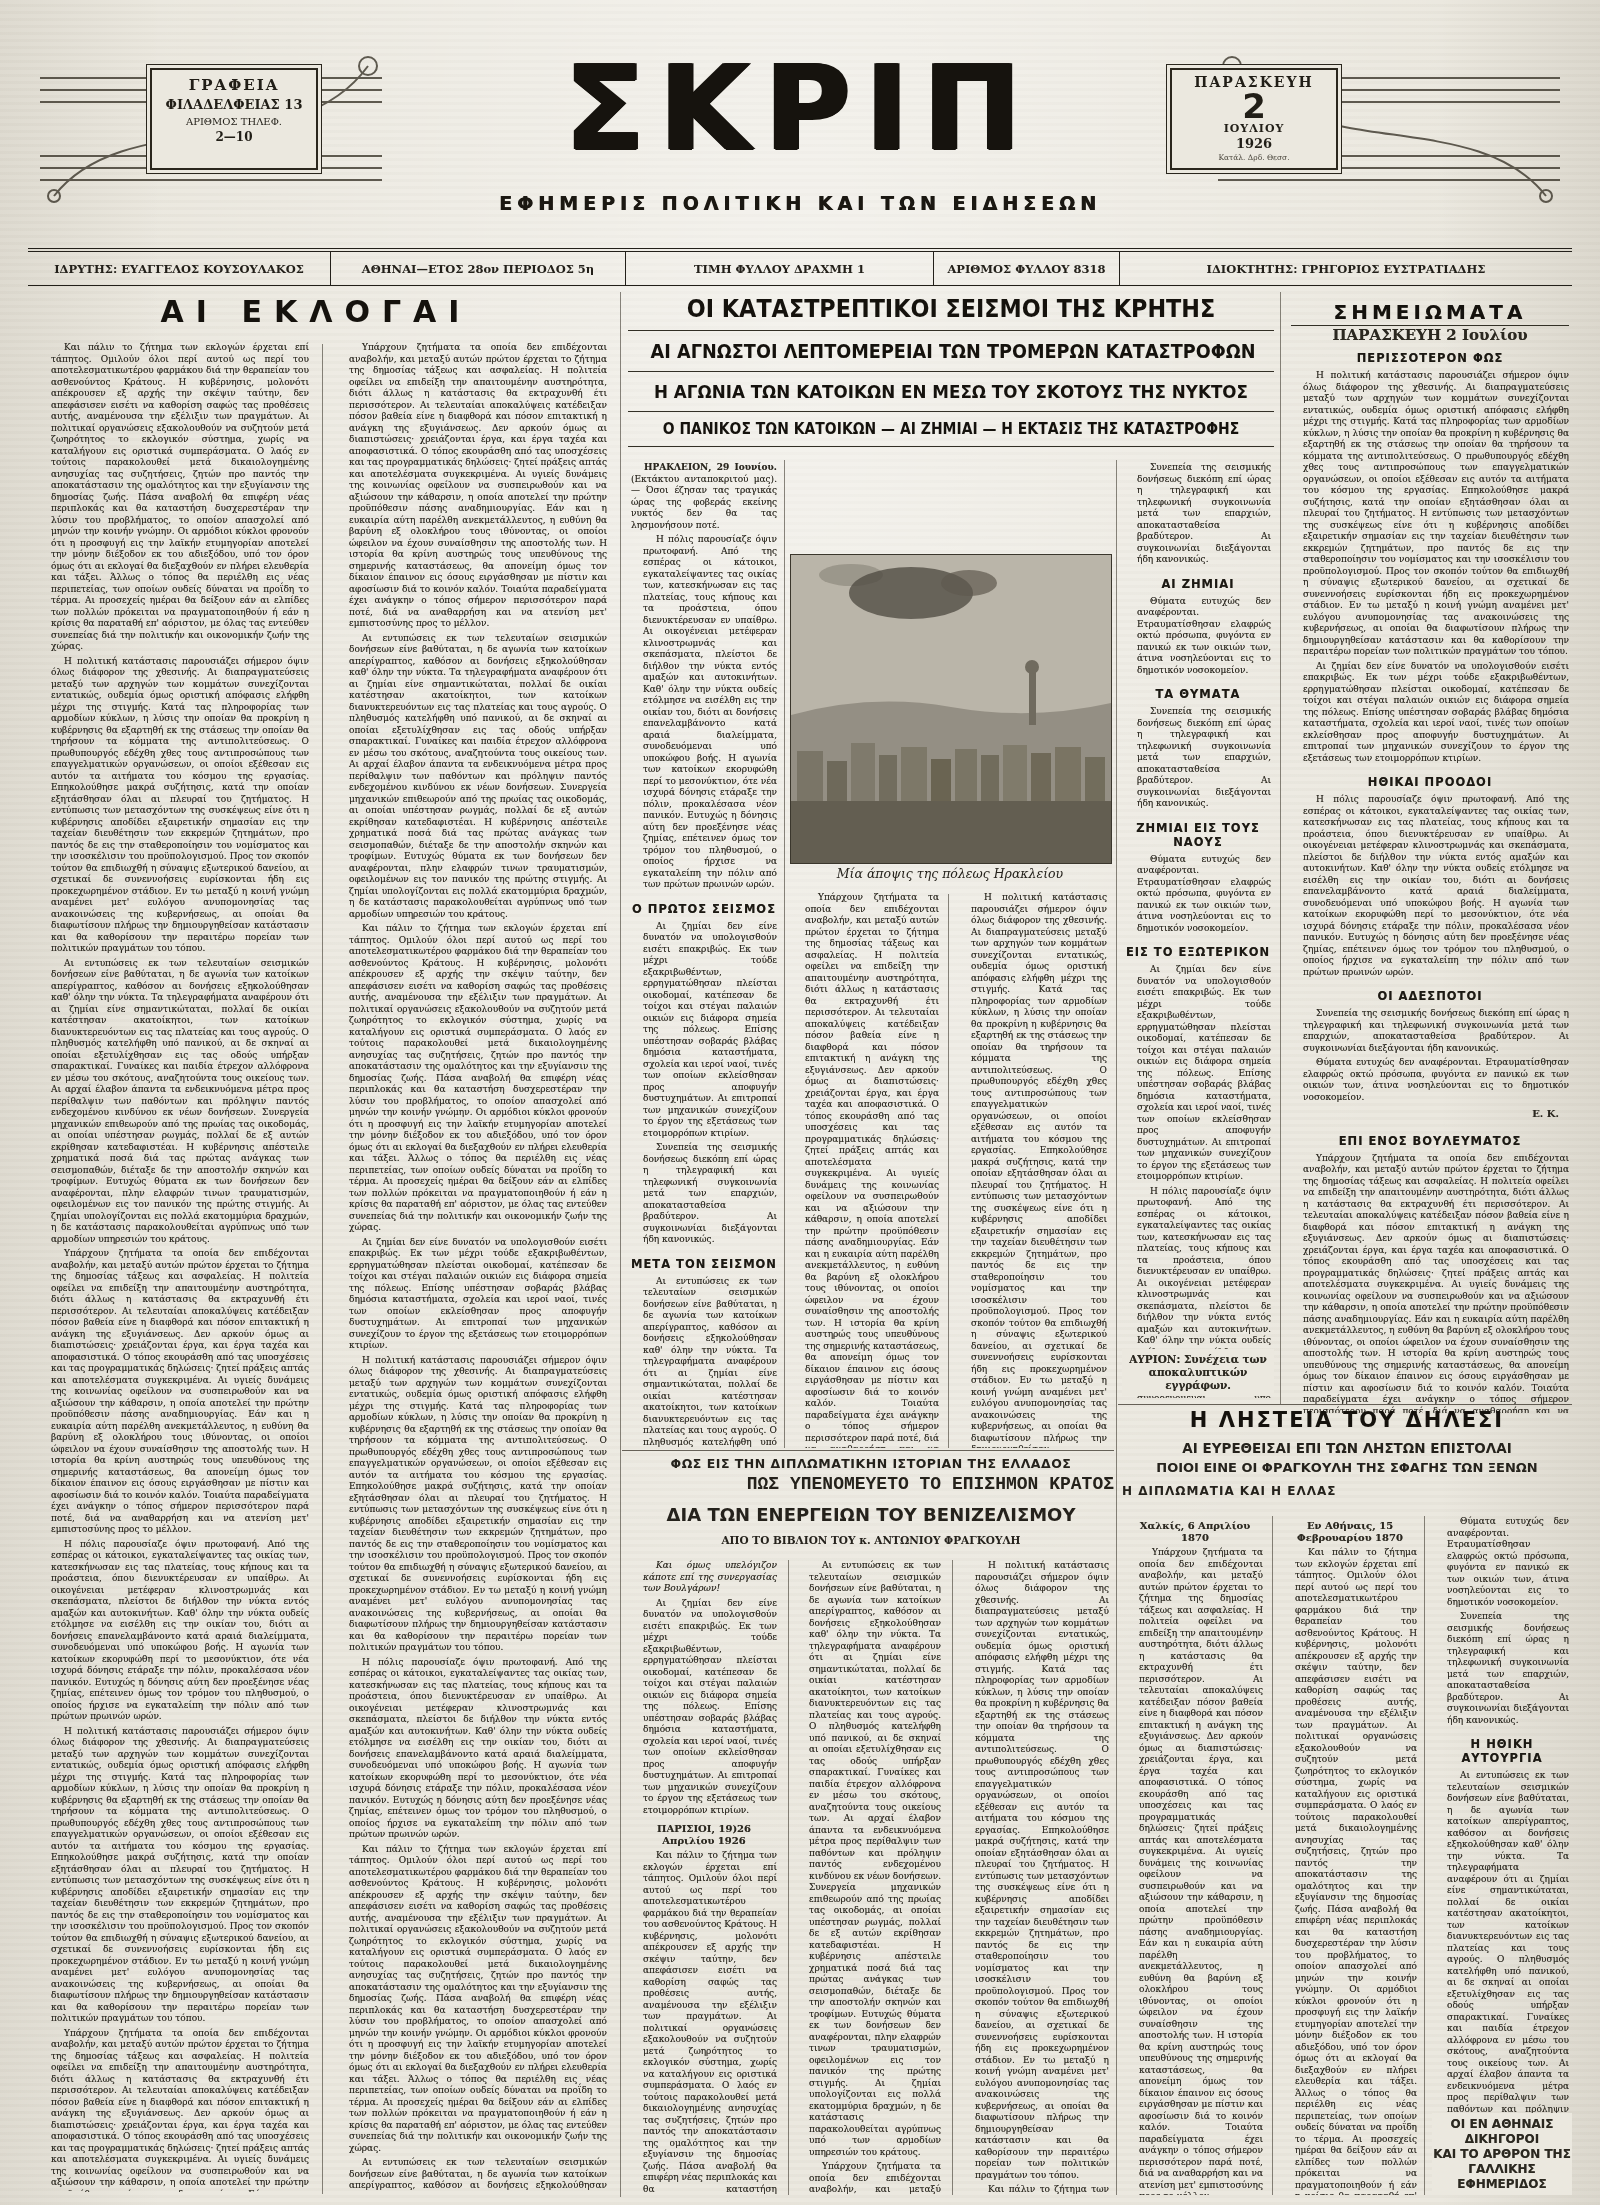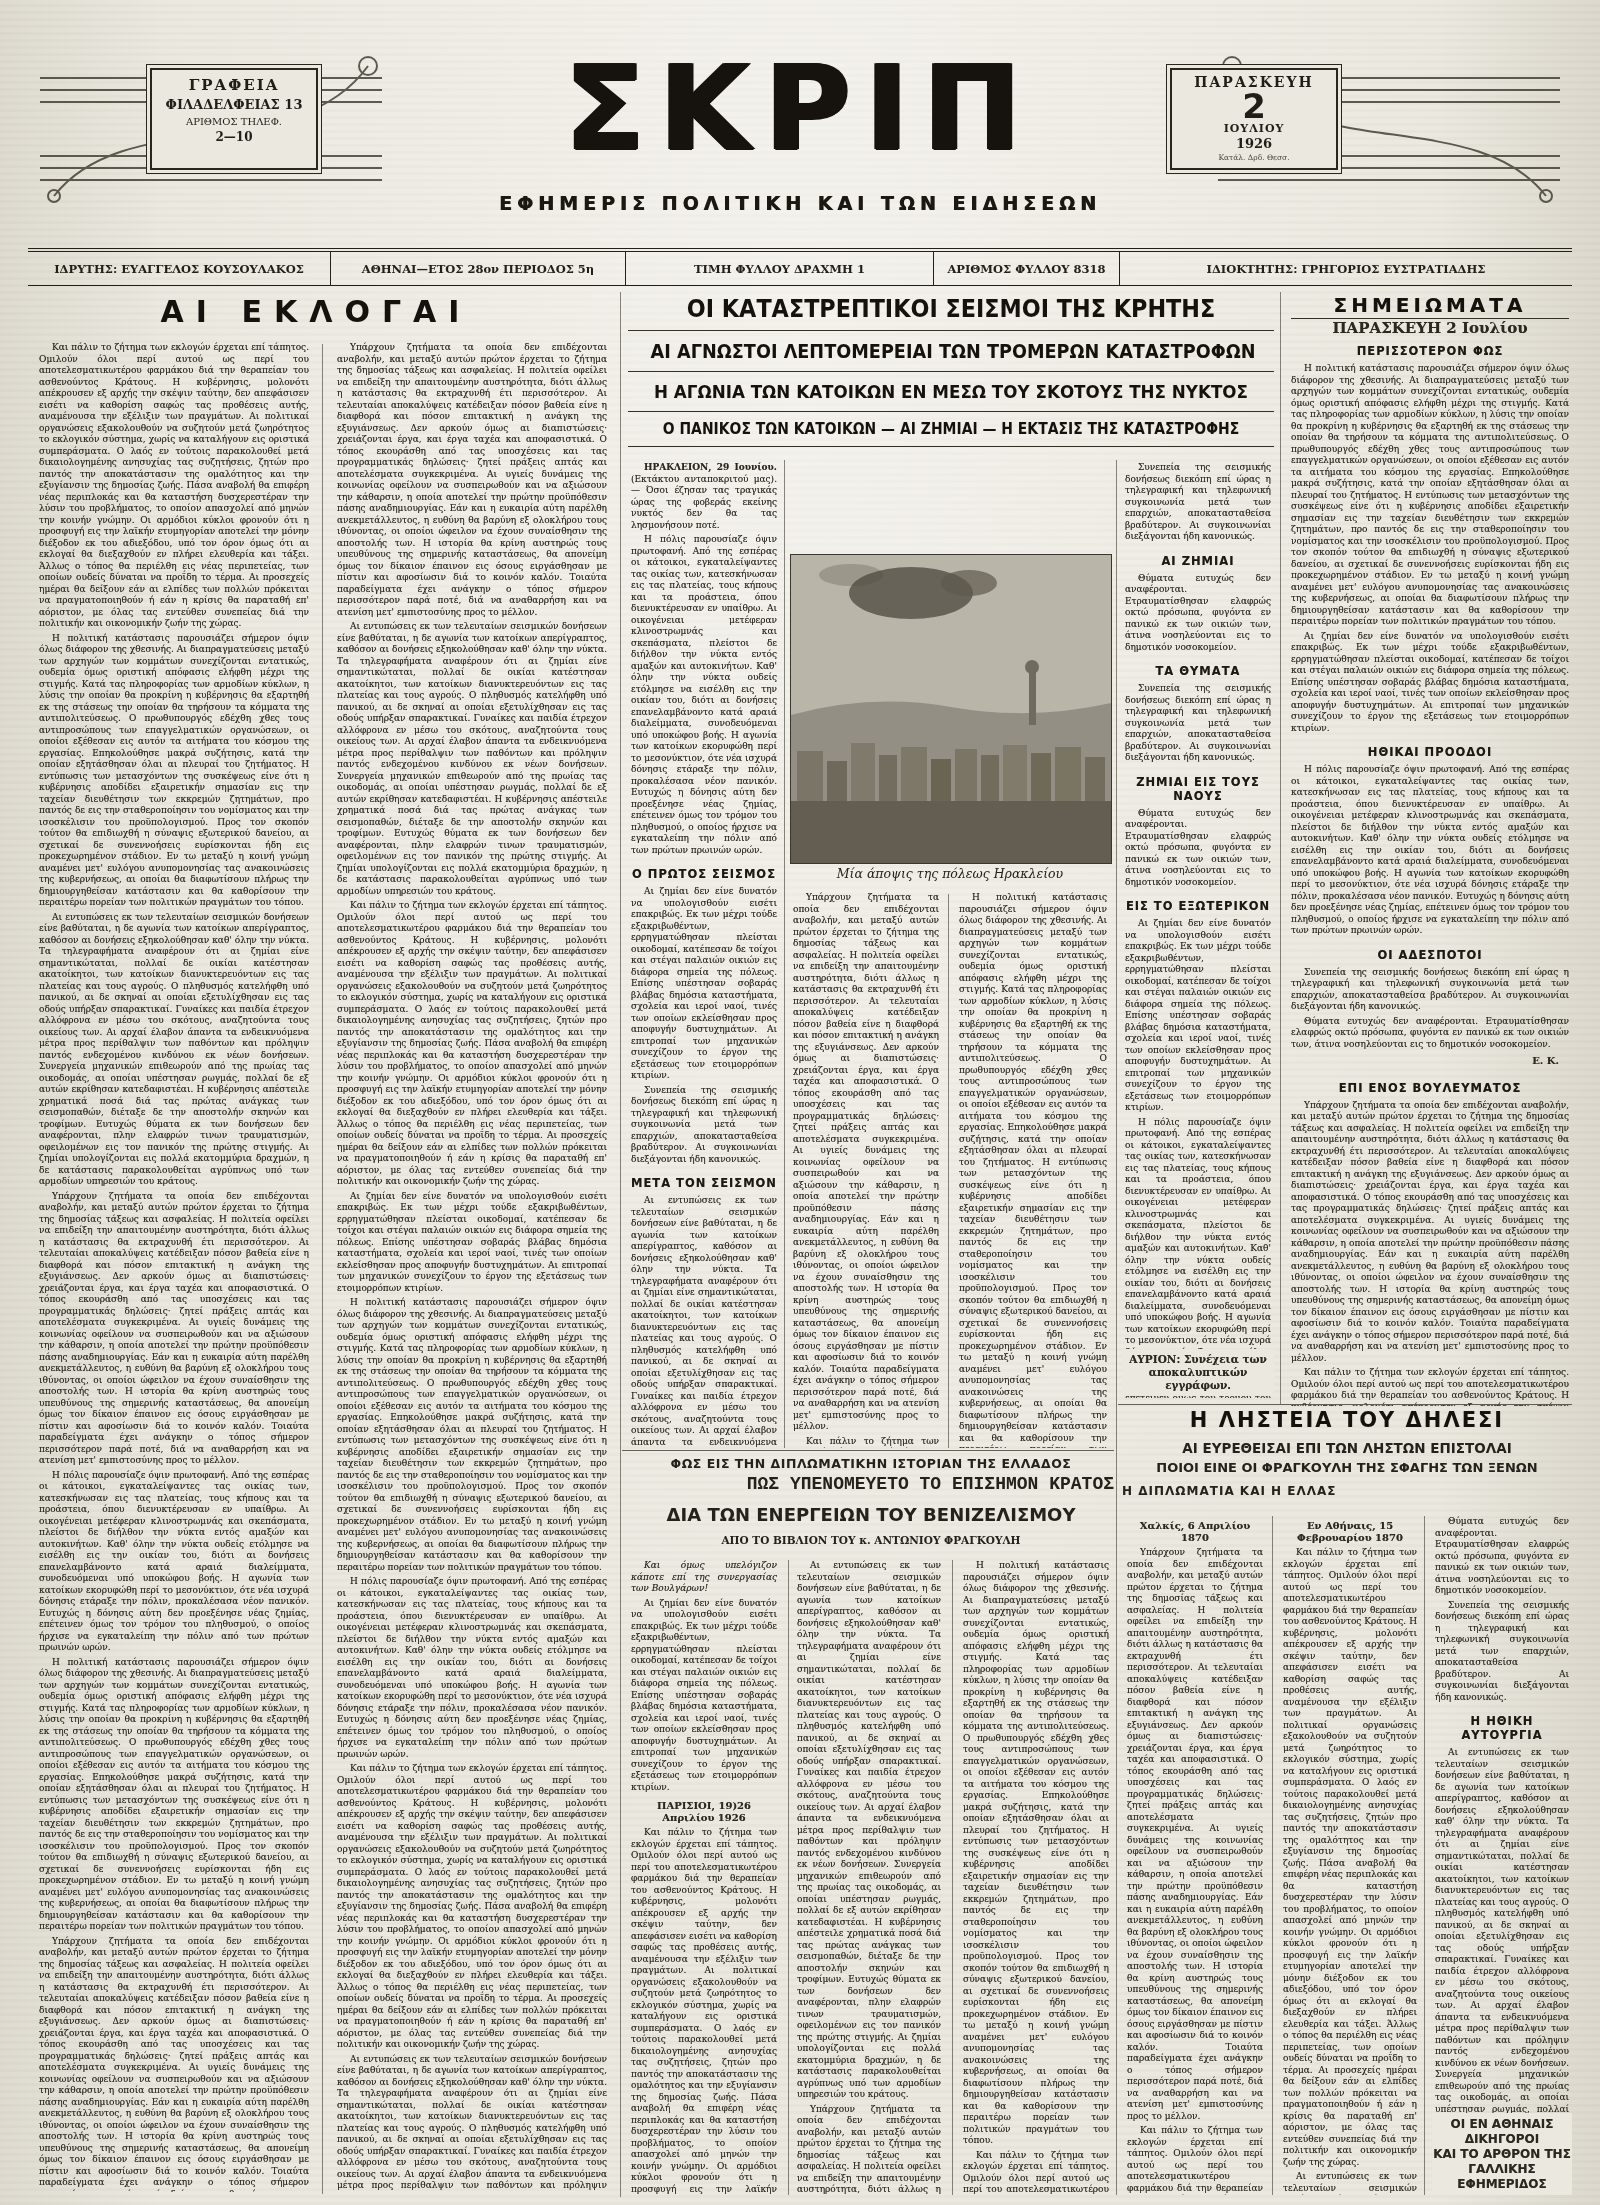--- a/index.html
+++ b/index.html
@@ -9,21 +9,21 @@
     background-image:
       radial-gradient(ellipse at 50% 15%, rgba(255,255,255,.45), rgba(0,0,0,0) 60%),
       linear-gradient(90deg, rgba(110,100,80,.10), rgba(0,0,0,0) 10%, rgba(0,0,0,0) 90%, rgba(110,100,80,.12)),
       repeating-linear-gradient(0deg, rgba(90,80,60,.03) 0 3px, rgba(0,0,0,0) 3px 7px);
     font-family:"DejaVu Serif",serif;}
   .abs{position:absolute;}
   .vline{position:absolute;width:1px;background:rgba(45,40,30,.55);}
   .hline{position:absolute;height:1px;background:rgba(45,40,30,.7);}
   .bodytext{font:9px/11.5px "DejaVu Serif",serif;text-align:justify;color:#2b2820;text-shadow:0 0 .5px rgba(43,40,32,.5);}
   .colbox{position:absolute;overflow:hidden;box-sizing:border-box;padding:0 3px;}
-  .para{display:block;text-indent:13px;padding-bottom:3px;}
+  .para{display:block;text-indent:13px;padding-bottom:3px;margin-left:12px;}
   p.para{margin:0;}
   .b{font-weight:bold;}
   .ital{font-style:italic;}
   .subhead{display:block;font-family:"DejaVu Sans",sans-serif;font-weight:bold;font-size:11.5px;line-height:14px;
     text-align:center;letter-spacing:1px;padding:8px 0 5px;text-indent:0;color:#1c1913;}
   .smalldate{display:block;text-align:center;font-weight:bold;font-size:10px;padding:4px 0;text-indent:0;}
   .sig{display:block;text-align:right;font-weight:bold;font-size:10px;padding:2px 10px 6px 0;text-indent:0;}
   
   .logo{left:430px;top:38px;width:740px;text-align:center;font-family:"DejaVu Sans",sans-serif;font-weight:bold;
     font-size:118px;line-height:140px;letter-spacing:14px;color:#16130e;
@@ -59,21 +59,21 @@
   .eqk{font-size:24px;padding:3px 0 7px;}
   .eqh1{font-size:19px;padding:9px 0;}
   .eqh2{font-size:18px;padding:9px 0;}
   .eqh3{font-size:15px;padding:8px 0;}
   .cond{display:block;transform:scaleX(.93);transform-origin:50% 50%;white-space:nowrap;}
   .caption{left:790px;top:866px;width:320px;text-align:center;font:italic 12.5px/15px "DejaVu Serif",serif;}
   .photo{left:790px;top:554px;width:320px;height:308px;border:1px solid #3a362c;box-sizing:content-box;}
   .avrion{position:absolute;left:0;bottom:2px;width:100%;background:#ebe8df;font-weight:bold;font-size:10.5px;
     line-height:13px;text-align:center;padding:4px 0;font-family:"DejaVu Serif",serif;}
   
-  .notes{left:1288px;top:296px;width:284px;height:1110px;}
+  .notes{left:1288px;top:303px;width:284px;height:1110px;}
   .notes-title{display:block;text-align:center;font-family:"DejaVu Sans",sans-serif;font-weight:bold;font-size:20px;
     letter-spacing:4px;border-bottom:1px solid #333026;padding:4px 0 6px;text-indent:0;color:#15120d;}
   .notes-date{display:block;text-align:center;font-weight:bold;font-size:15px;padding:4px 0 2px;text-indent:0;}
   
   .dip-kicker{left:628px;top:1456px;width:486px;text-align:center;font-family:"DejaVu Sans",sans-serif;
     font-weight:bold;font-size:12.5px;letter-spacing:.5px;}
   .dip-t1{left:628px;top:1474px;width:486px;text-align:right;font-family:Liberation Mono, monospace;font-weight:bold;font-size:18px;}
   .dip-t2{left:628px;top:1504px;width:486px;text-align:center;font-family:"DejaVu Sans",sans-serif;font-weight:bold;font-size:18px;}
   .dip-by{left:628px;top:1534px;width:486px;text-align:center;font-weight:bold;font-size:10.5px;}
   .paris{display:block;text-align:center;font-weight:bold;font-size:10px;padding:4px 0;text-indent:0;}

